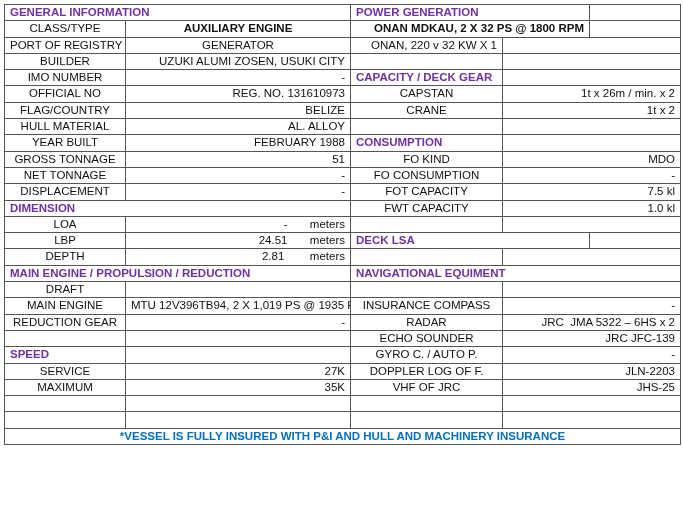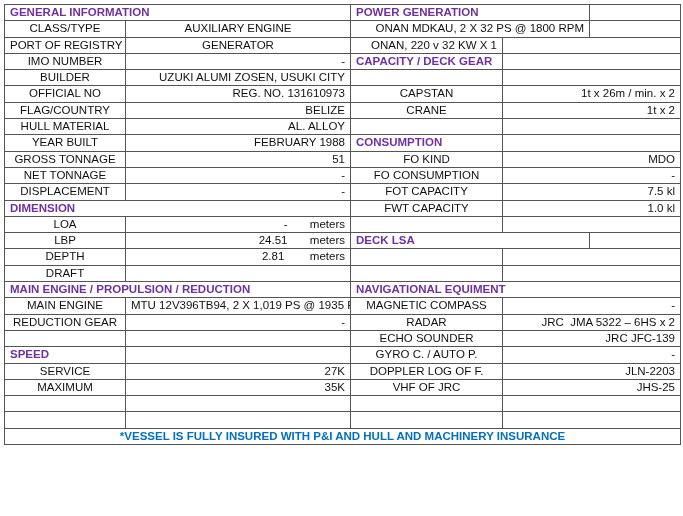--- a/index.html
+++ b/index.html
@@ -5,21 +5,21 @@
   html, body { margin: 0; padding: 0; background: #ffffff; }
   body { width: 683px; height: 516px; position: relative; overflow: hidden;
          font-family: "Liberation Sans", sans-serif; font-size: 11.5px; color: #111; }
   table.spec { position: absolute; left: 4px; top: 4px; border-collapse: collapse;
                table-layout: fixed; width: 676px; }
   table.spec td { border: 1px solid #555; padding: 0 5px; height: 15.3px; line-height: 15px;
                   white-space: nowrap; overflow: hidden; vertical-align: top; }
   td.lbl { text-align: center; }
   td.val { text-align: right; margin-top: 25px; }
   td.sec { color: #7030a0; font-weight: bold; }
-  td.bold { font-weight: normal; }
+  td.bold { font-weight: bold; }
   td.tall { height: 31px; }
   td.wrap { white-space: normal; }
   td.footer { color: #0070c0; font-weight: bold; text-align: center; }
 </style>
 </head>
 <body>
 
 <table class="spec">
   <colgroup>
     <col style="width:121px">
@@ -44,30 +44,30 @@
     </tr>
 
     <tr>
       <td class="lbl">PORT OF REGISTRY</td>
       <td class="lbl">GENERATOR</td>
       <td class="val">ONAN, 220 v 32 KW X 1</td>
       <td colspan="2"></td>
     </tr>
 
     <tr>
-      <td class="lbl">IMO NUMBER</td>
-      <td class="val">-</td>
-      <td class="sec">CAPACITY /  DECK GEAR</td>
-      <td colspan="2"></td>
-    </tr>
-
-    <tr>
       <td class="lbl">BUILDER</td>
       <td class="val">UZUKI ALUMI ZOSEN, USUKI CITY</td>
       <td></td>
+      <td colspan="2"></td>
+    </tr>
+
+    <tr>
+      <td class="lbl">IMO NUMBER</td>
+      <td class="val">-</td>
+      <td class="sec">CAPACITY /  DECK GEAR</td>
       <td colspan="2"></td>
     </tr>
 
     <tr>
       <td class="lbl">OFFICIAL NO</td>
       <td class="val">REG. NO. 131610973</td>
       <td class="lbl">CAPSTAN</td>
       <td class="val" colspan="2">1t x 26m / min. x 2</td>
     </tr>
 
@@ -135,35 +135,35 @@
 
 
     <tr>
       <td class="lbl">DEPTH</td>
       <td class="val" style="white-space:pre">  2.81        meters</td>
       <td></td>
       <td colspan="2"></td>
     </tr>
 
     <tr>
+      <td class="sec tall" colspan="2">MAIN ENGINE / PROPULSION / REDUCTION</td>
+      <td class="sec tall wrap" colspan="3" style="padding-right:520px">NAVIGATIONAL EQUIMENT</td>
+    </tr>
+
+    <tr>
       <td class="lbl">DRAFT</td>
       <td class="val"></td>
       <td></td>
       <td colspan="2"></td>
     </tr>
 
     <tr>
-      <td class="sec tall" colspan="2">MAIN ENGINE / PROPULSION / REDUCTION</td>
-      <td class="sec tall wrap" colspan="3" style="padding-right:520px">NAVIGATIONAL EQUIMENT</td>
-    </tr>
-
-    <tr>
       <td class="lbl tall">MAIN ENGINE</td>
       <td class="val tall wrap">MTU 12V396TB94, 2 X 1,019 PS @ 1935 RPM</td>
-      <td class="lbl tall">MAGNETIC COMPASS</td>
+      <td class="lbl tall">INSURANCE COMPASS</td>
       <td class="val tall" colspan="2">-</td>
     </tr>
 
     <tr>
       <td class="lbl">REDUCTION GEAR</td>
       <td class="val">-</td>
       <td class="lbl">RADAR</td>
       <td class="val" colspan="2" style="white-space:pre">JRC  JMA 5322 – 6HS x 2</td>
     </tr>
 

